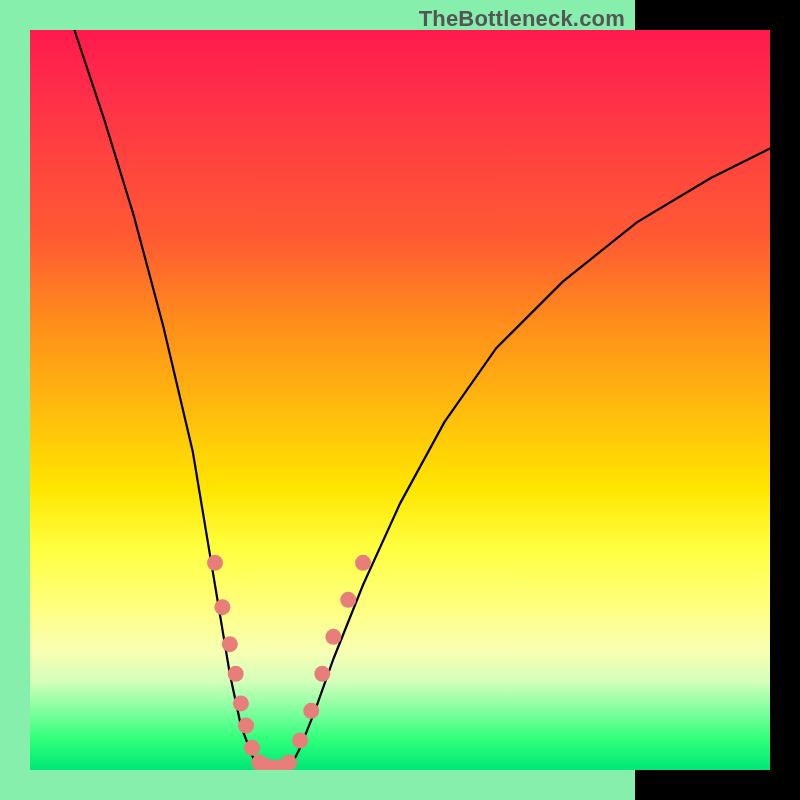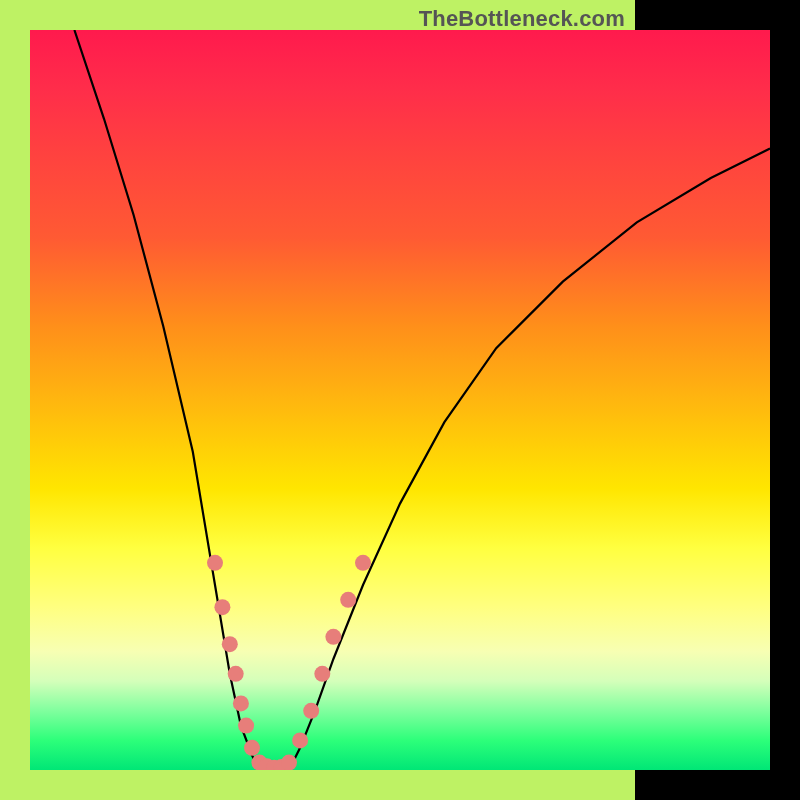--- a/index.html
+++ b/index.html
@@ -1,17 +1,17 @@
 <!DOCTYPE html>
 <html><head>
 <meta charset="utf-8">
 <style>
 *{margin:0;padding:0;box-sizing:border-box}
 html,body{width:800px;height:800px;background:#000;font-family:Arial,Helvetica,sans-serif;overflow:hidden}
-.stage{position:relative;width:635px;height:800px;background:#bef264}
+.stage{position:relative;width:635px;height:800px;background:#86efac}
 .plot-area{position:absolute;left:30px;top:30px;width:740px;height:740px;overflow:hidden}
 .gradient{position:absolute;inset:0;background:linear-gradient(to bottom,
   #ff1a4d 0%,
   #ff2d4a 8%,
   #ff4040 16%,
   #ff5a33 28%,
   #ff8f1a 40%,
   #ffb60f 50%,
   #ffe600 62%,
   #ffff40 70%,

